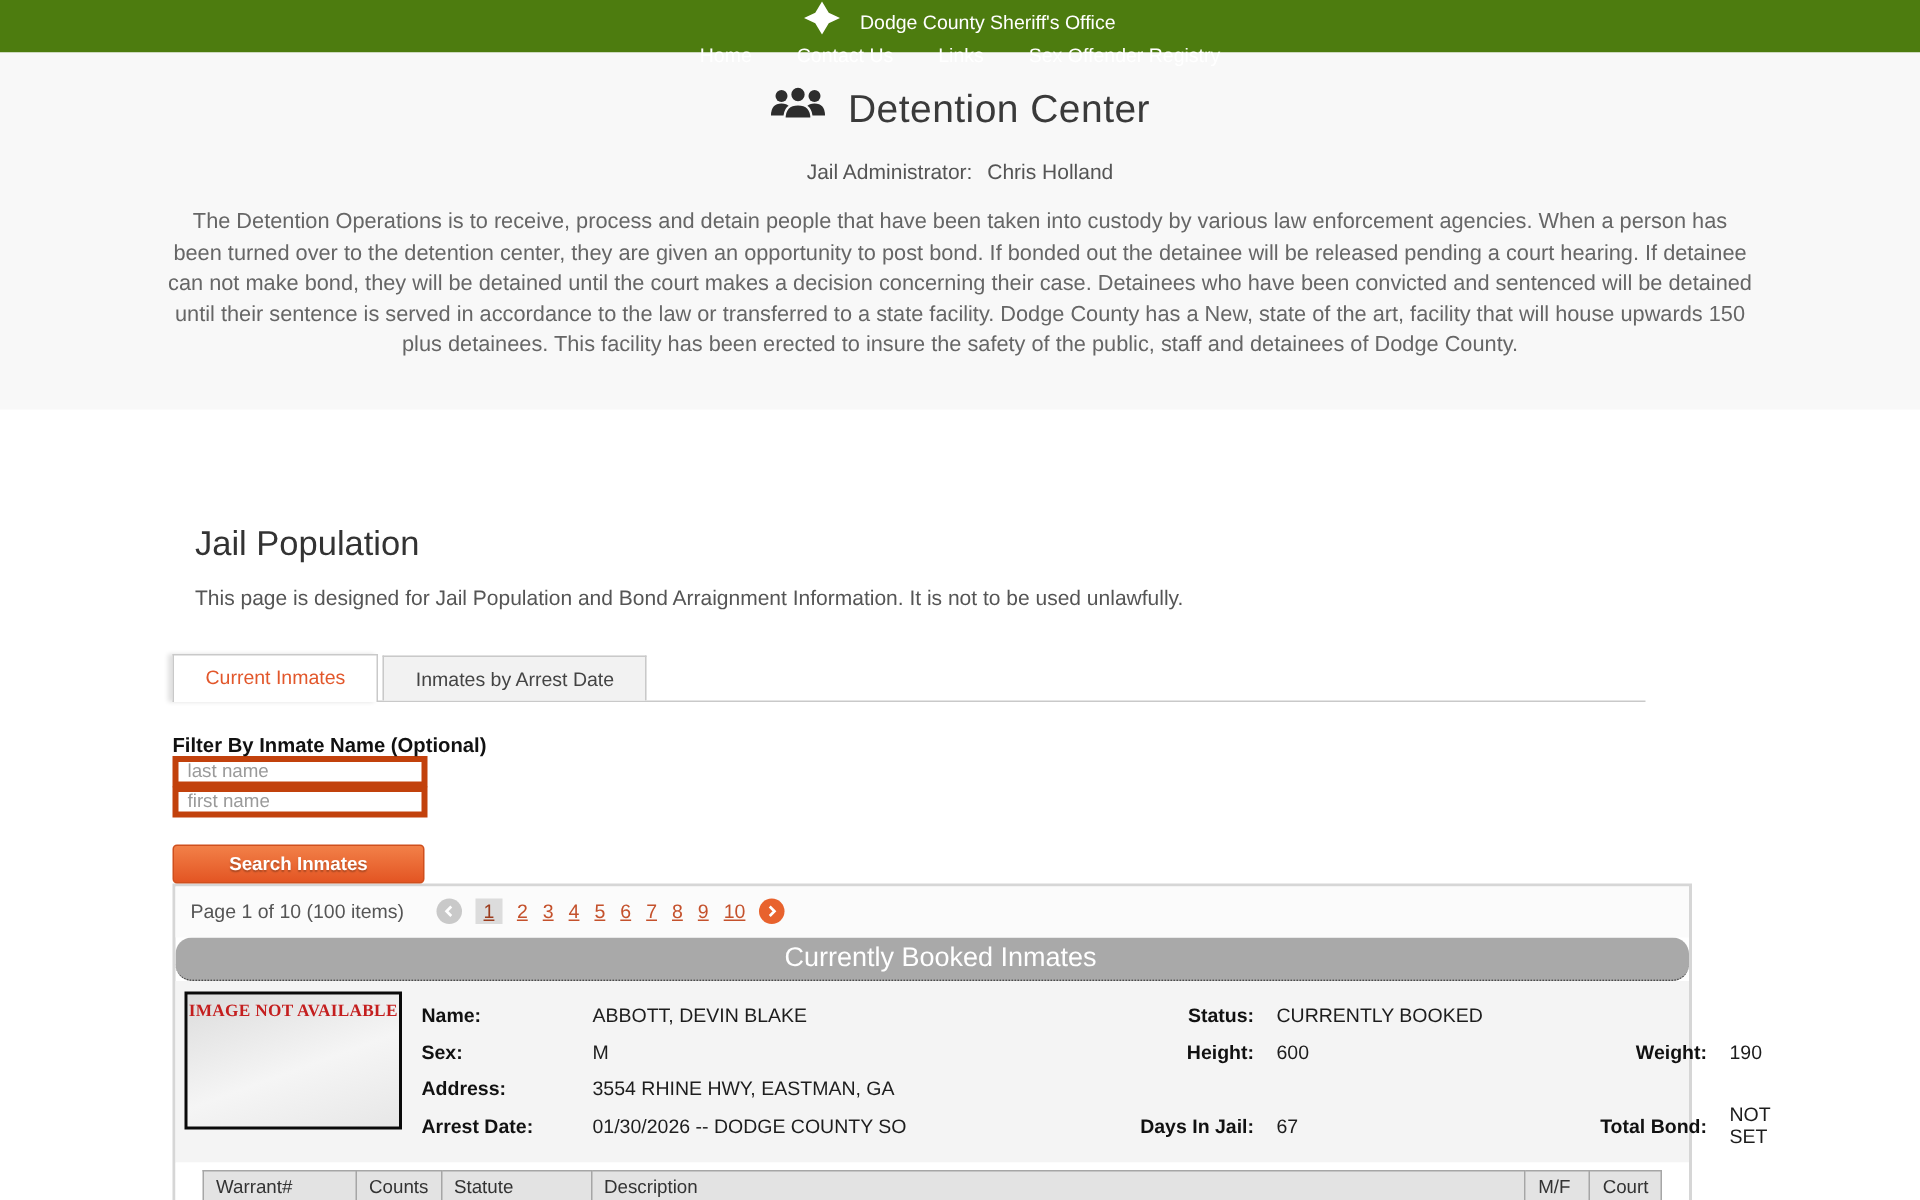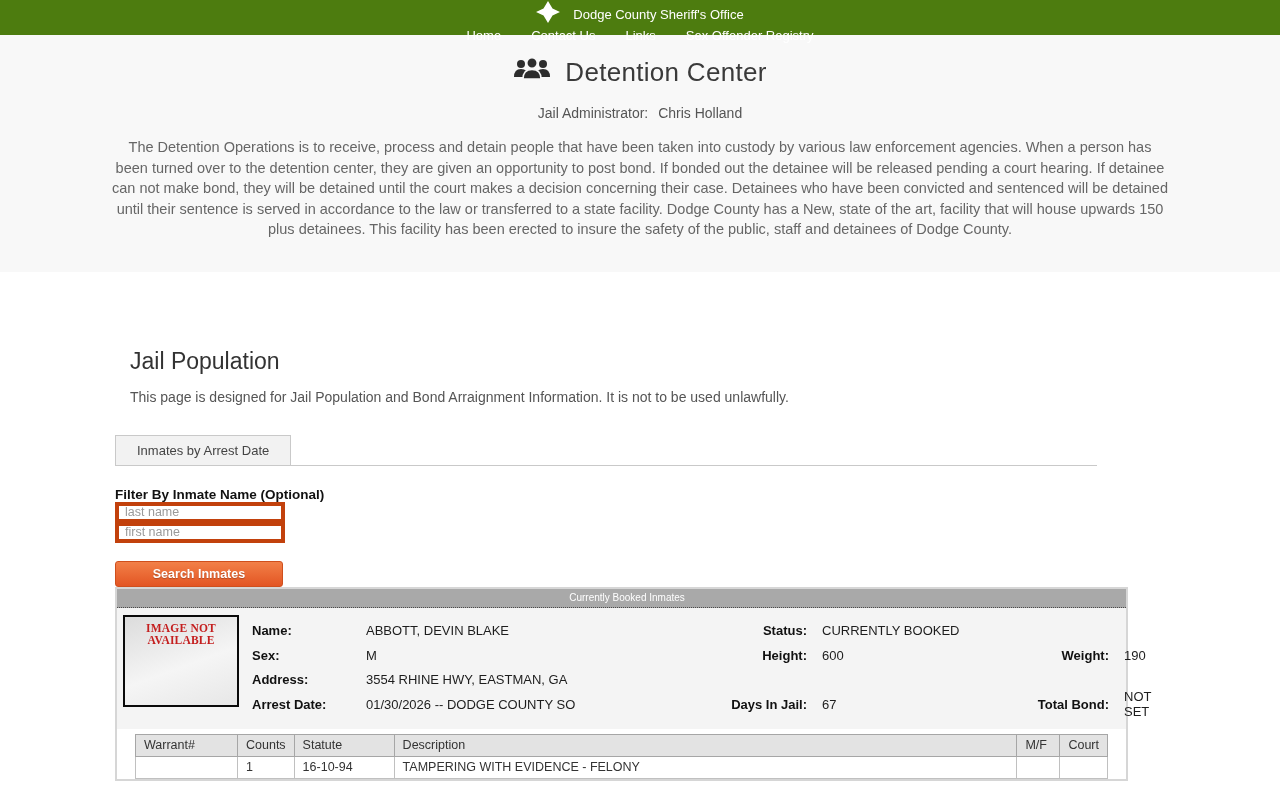--- a/index.html
+++ b/index.html
@@ -56,26 +56,26 @@
   .pager-summary { font-size: 13px; color: #555; margin-right: 18px; }
   .pager-btn { width: 17px; height: 17px; border-radius: 50%; display: inline-flex;
     align-items: center; justify-content: center; margin: 0 4px; cursor: pointer; border: none; }
   .pager-btn svg { width: 9px; height: 9px; }
   .pager-prev { background: #c9c9c9; }
   .pager-next { background: #e8622d; }
   .page-num { font-size: 13px; color: #c4512c; text-decoration: underline;
     margin: 0 5px; cursor: pointer; }
   .page-num.current { background: #dcdcdc; color: #9c3c1d; padding: 1px 5px; }
 
-  .list-header { background: #a9a9a9; color: #fff; text-align: center; font-size: 10px;
-    padding: 3px 0 4px 11px; border-bottom: 1px dotted #4a4a4a; }
+  .list-header { background: #a9a9a9; color: #fff; text-align: center; font-size: 18px;
+    padding: 3px 0 4px 11px; border-bottom: 1px dotted #4a4a4a; border-radius: 11px; }
 
   
   .inmate { background: #f4f4f4; padding: 7px 8px 12px 6px; display: flex; }
-  .photo { width: 116px; height: 92px; border: 2px solid #0a0a0a; flex: 0 0 auto;
+  .photo { width: 145px; height: 92px; border: 2px solid #0a0a0a; flex: 0 0 auto;
     background: linear-gradient(160deg, #dcdcdc 0%, #f5f5f5 55%, #e7e7e7 100%);
     text-align: center; padding-top: 5px; }
   .photo .na { font-family: "Liberation Serif", serif; font-weight: bold; font-size: 11.5px;
     color: #c41f1f; letter-spacing: .2px; }
   .photo .code { margin-top: 5px; font-size: 10px; line-height: 11.5px; color: #3d3d3d; }
   .details { flex: 1; margin-left: 13px; margin-top: 4px; display: grid;
     grid-template-columns: 114px 328px 128px 186px 116px 1fr;
     grid-auto-rows: 24.5px; align-items: center; font-size: 13px; color: #1d1d1d; }
   .details .lbl { font-weight: bold; color: #111; }
   .details .ralign { text-align: right; padding-right: 15px; }
@@ -136,31 +136,46 @@
     <span class="admin-name">Chris Holland</span>
   </div>
   <p class="hero-desc">The Detention Operations is to receive, process and detain people that have been taken into custody by various law enforcement agencies. When a person has been turned over to the detention center, they are given an opportunity to post bond. If bonded out the detainee will be released pending a court hearing. If detainee can not make bond, they will be detained until the court makes a decision concerning their case. Detainees who have been convicted and sentenced will be detained until their sentence is served in accordance to the law or transferred to a state facility. Dodge County has a New, state of the art, facility that will house upwards 150 plus detainees. This facility has been erected to insure the safety of the public, staff and detainees of Dodge County.</p>
 </div>
 
 <div class="main">
   <h2 class="page-title">Jail Population</h2>
   <p class="page-sub">This page is designed for Jail Population and Bond Arraignment Information.  It is not to be used unlawfully.</p>
 
   <div class="tabstrip" id="tabstrip">
+      <div class="tab active">Current Inmates</div>
       <div class="tab">Inmates by Arrest Date</div>
     </div>
 
   <div class="filter-label" style="margin-top:21px;">Filter By Inmate Name (Optional)</div>
   <input class="filter-input" type="text" placeholder="last name" style="">
   <input class="filter-input" type="text" placeholder="first name" style="">
 
   <button class="search-btn">Search Inmates</button>
 
   <div class="results">
 
+    <div class="pager">
+      <span class="pager-summary">Page 1 of 10 (100 items)</span>
+      <button class="pager-btn pager-prev" aria-label="previous">
+        <svg viewBox="0 0 10 10">
+            <polyline points="6.5,1.5 3,5 6.5,8.5" fill="none" stroke="#fff" stroke-width="2"></polyline>
+          </svg>
+      </button>
+      <span id="page-numbers"><a class="page-num current">1</a><a class="page-num">2</a><a class="page-num">3</a><a class="page-num">4</a><a class="page-num">5</a><a class="page-num">6</a><a class="page-num">7</a><a class="page-num">8</a><a class="page-num">9</a><a class="page-num">10</a></span>
+      <button class="pager-btn pager-next" aria-label="next">
+        <svg viewBox="0 0 10 10">
+            <polyline points="3.5,1.5 7,5 3.5,8.5" fill="none" stroke="#fff" stroke-width="2"></polyline>
+          </svg>
+      </button>
+    </div>
 
     <div class="list-header">Currently Booked Inmates</div>
 
     <div class="inmate">
       <div class="photo">
         <div class="na">IMAGE NOT AVAILABLE</div>
       </div>
       <div class="details">
         <span class="lbl">Name:</span>
         <span>ABBOTT, DEVIN BLAKE</span>

